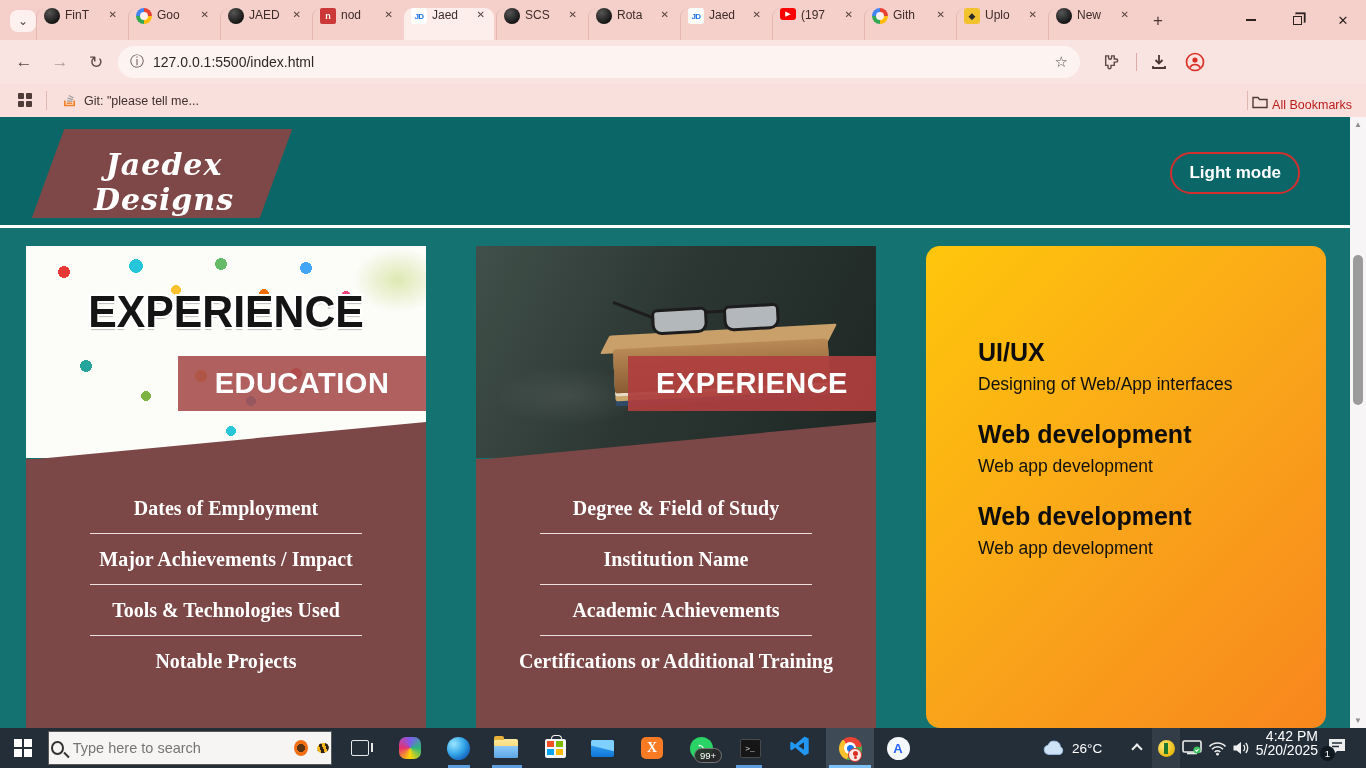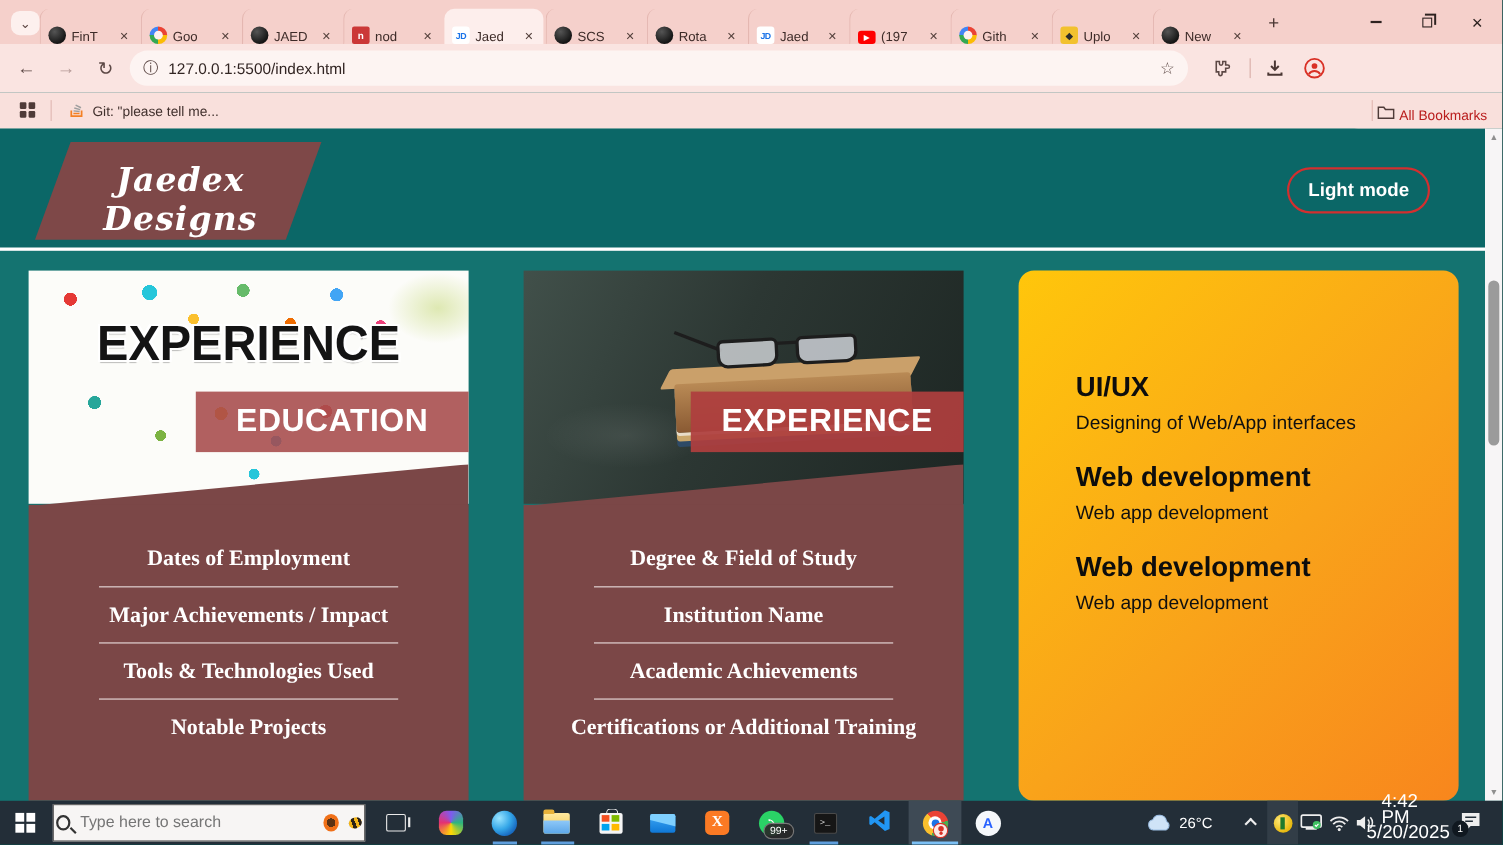--- a/index.html
+++ b/index.html
@@ -2,21 +2,21 @@
 <html><head>
 <meta charset="utf-8">
 <style>
   * { margin:0; padding:0; box-sizing:border-box; }
   body { font-family:"Liberation Sans", sans-serif; background:#000; }
   .screen { position:relative; width:1366px; height:768px; overflow:hidden; background:#147370; }
 
   
   .tabstrip { position:absolute; top:0; left:0; width:1366px; height:40px; background:#f5d0cb; }
   .tab-search-btn { position:absolute; left:10px; top:10px; width:26px; height:22px; background:#fdf0ee; border-radius:8px; display:flex; align-items:center; justify-content:center; color:#5a4340; font-size:12px; cursor:pointer; }
-  .tab { position:absolute; top:8px; height:32px; width:90px; display:flex; align-items:flex-end; gap:5px; padding:0 7px; border-radius:9px 9px 0 0; color:#3d2b28; font-size:12px; cursor:pointer; }
+  .tab { position:absolute; top:8px; height:32px; width:90px; display:flex; align-items:flex-start; gap:5px; padding:0 7px; border-radius:9px 9px 0 0; color:#3d2b28; font-size:12px; cursor:pointer; }
   .tab:not(.active) { border-left:1px solid #e4b7b1; }
   .tab.active { background:#fdeeec; border-left:none; }
   .tab-title { flex:1; overflow:hidden; white-space:nowrap; }
   .tab-close { font-size:10px; color:#54403c; padding:1px 2px; }
   .favicon { width:16px; height:16px; flex:0 0 16px; display:flex; align-items:center; justify-content:center; }
   .fav-dark { border-radius:50%; background:radial-gradient(circle at 35% 30%, #555, #161616 70%); }
   .fav-google { border-radius:50%; background:conic-gradient(#ea4335 0 25%, #fbbc05 25% 50%, #34a853 50% 75%, #4285f4 75% 100%); position:relative; }
   .fav-google::after { content:""; position:absolute; left:4px; top:4px; width:8px; height:8px; border-radius:50%; background:#fdf0ee; }
   .fav-npm { background:#cb3837; border-radius:2px; color:#fff; font-size:9px; font-weight:bold; }
   .fav-jd { background:#fff; border-radius:3px; color:#1a73e8; font-size:8px; font-weight:bold; letter-spacing:-.5px; }
@@ -145,21 +145,21 @@
   .chrome-ic::before { content:""; position:absolute; left:5.5px; top:5.5px; width:12px; height:12px; border-radius:50%; background:#fff; }
   .chrome-ic::after { content:""; position:absolute; left:8px; top:8px; width:7px; height:7px; border-radius:50%; background:#1a73e8; }
   .chrome-badge { position:absolute; left:848px; top:20px; width:14px; height:14px; border-radius:50%; background:#fce8e6; border:1.5px solid #d93025; z-index:3; display:flex; align-items:center; justify-content:center; }
   .chrome-badge i { width:5px; height:5px; border-radius:50%; background:#d93025; box-shadow:0 4px 0 -1px #d93025; margin-top:-4px; }
   .astudio-ic { width:23px; height:23px; border-radius:50%; background:#f5f8fb; color:#2962ff; font-weight:bold; font-size:13px; display:flex; align-items:center; justify-content:center; }
   .tray-temp { position:absolute; left:1072px; top:0; height:40px; display:flex; align-items:center; color:#fff; font-size:13.5px; }
   .chevron-up { position:absolute; left:1133px; top:17px; width:8px; height:8px; border-left:2px solid #eee; border-top:2px solid #eee; transform:rotate(45deg); cursor:pointer; }
   .tray-hl { position:absolute; left:1152px; top:0; width:28px; height:40px; background:#323d47; }
   .av-ic { width:17px; height:17px; border-radius:50%; background:radial-gradient(circle at 35% 35%, #ffe97a, #e8b90f 70%); position:relative; }
   .av-ic::after { content:""; position:absolute; left:6.5px; top:3px; width:4px; height:11px; background:#1d7a2c; box-shadow:-3.5px 3.5px 0 -3.5px #1d7a2c, 3.5px 3.5px 0 -3.5px #1d7a2c; }
-  .clock { position:absolute; left:1256px; top:0; width:62px; height:30px; display:flex; flex-direction:column; justify-content:center; align-items:flex-end; color:#fff; font-size:17px; line-height:14px; cursor:default; }
+  .clock { position:absolute; left:1256px; top:0; width:62px; height:30px; display:flex; flex-direction:column; justify-content:center; align-items:flex-end; color:#fff; font-size:14px; line-height:14px; cursor:default; }
   .notif-wrap { position:absolute; left:1326px; top:8px; width:24px; height:24px; cursor:pointer; }
   .notif-badge { position:absolute; left:-6px; top:10px; width:15px; height:15px; border-radius:50%; background:#101820; color:#fff; font-size:9.5px; display:flex; align-items:center; justify-content:center; }
 </style>
 </head>
 <body>
 
 <div class="screen">
 
   <div class="tabstrip">
     <div class="tab-search-btn">

